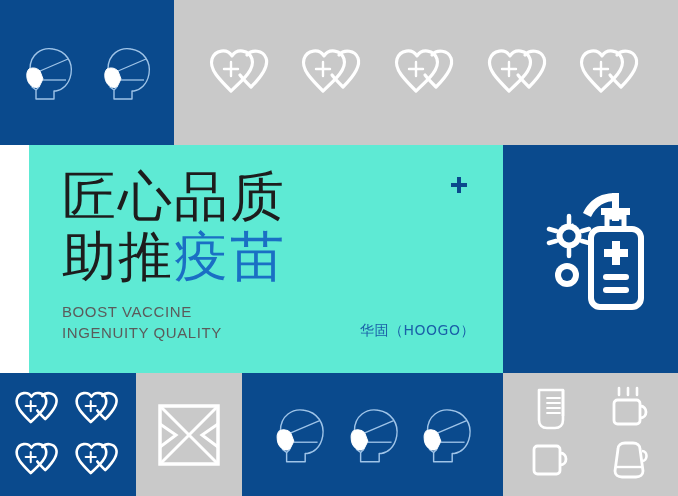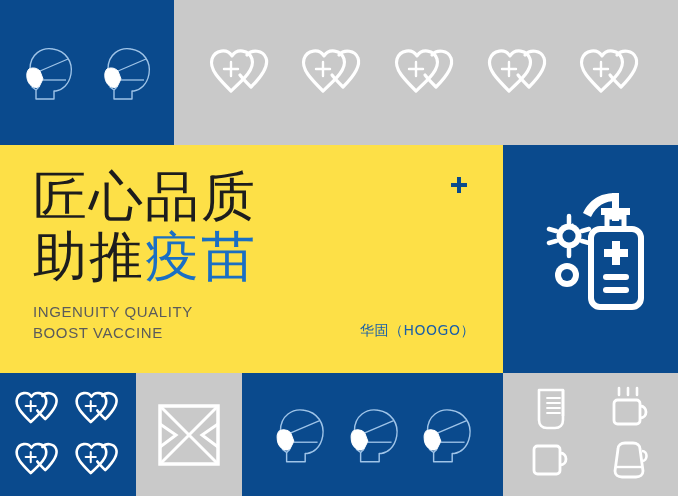--- a/index.html
+++ b/index.html
@@ -14,21 +14,21 @@
     overflow: hidden;
     background: #ffffff;
     font-family: "Liberation Sans", "DejaVu Sans", sans-serif;
   }
 
   
   .panel { position: absolute; }
 
   .blue { background: #0a4a8d; }
   .gray { background: #c9c9c9; }
-  .white { background: #fde047; }
+  .white { background: #5eead4; margin-left: 29px; }
 
   
   #top-blue-panel   { left: 0;     top: 0;   width: 174px; height: 145px; }
   #top-gray-panel   { left: 174px; top: 0;   width: 504px; height: 145px; }
 
   .mask-row-top {
     position: absolute;
     left: 0; top: 0; right: 0; bottom: 0;
     display: flex;
     align-items: center;
@@ -218,22 +218,22 @@
   <div class="panel white" id="mid-white-panel">
 
     <div class="headline-block">
       <div class="headline">
         <span>匠心品质</span>
       </div>
       <div class="headline">
         <span>助推</span><span class="accent">疫苗</span>
       </div>
       <div class="subtitle">
+        <div>BOOST VACCINE</div>
         <div>INGENUITY QUALITY</div>
-        <div>BOOST VACCINE</div>
       </div>
     </div>
 
   </div>
 
   <span id="plus-mark">
     <svg width="20" height="20" viewBox="0 0 20 20">
       <path d="M8 2 L12 2 L12 8 L18 8 L18 12 L12 12 L12 18 L8 18 L8 12 L2 12 L2 8 L8 8 Z" fill="#0a4a8d"></path>
     </svg>
   </span>

